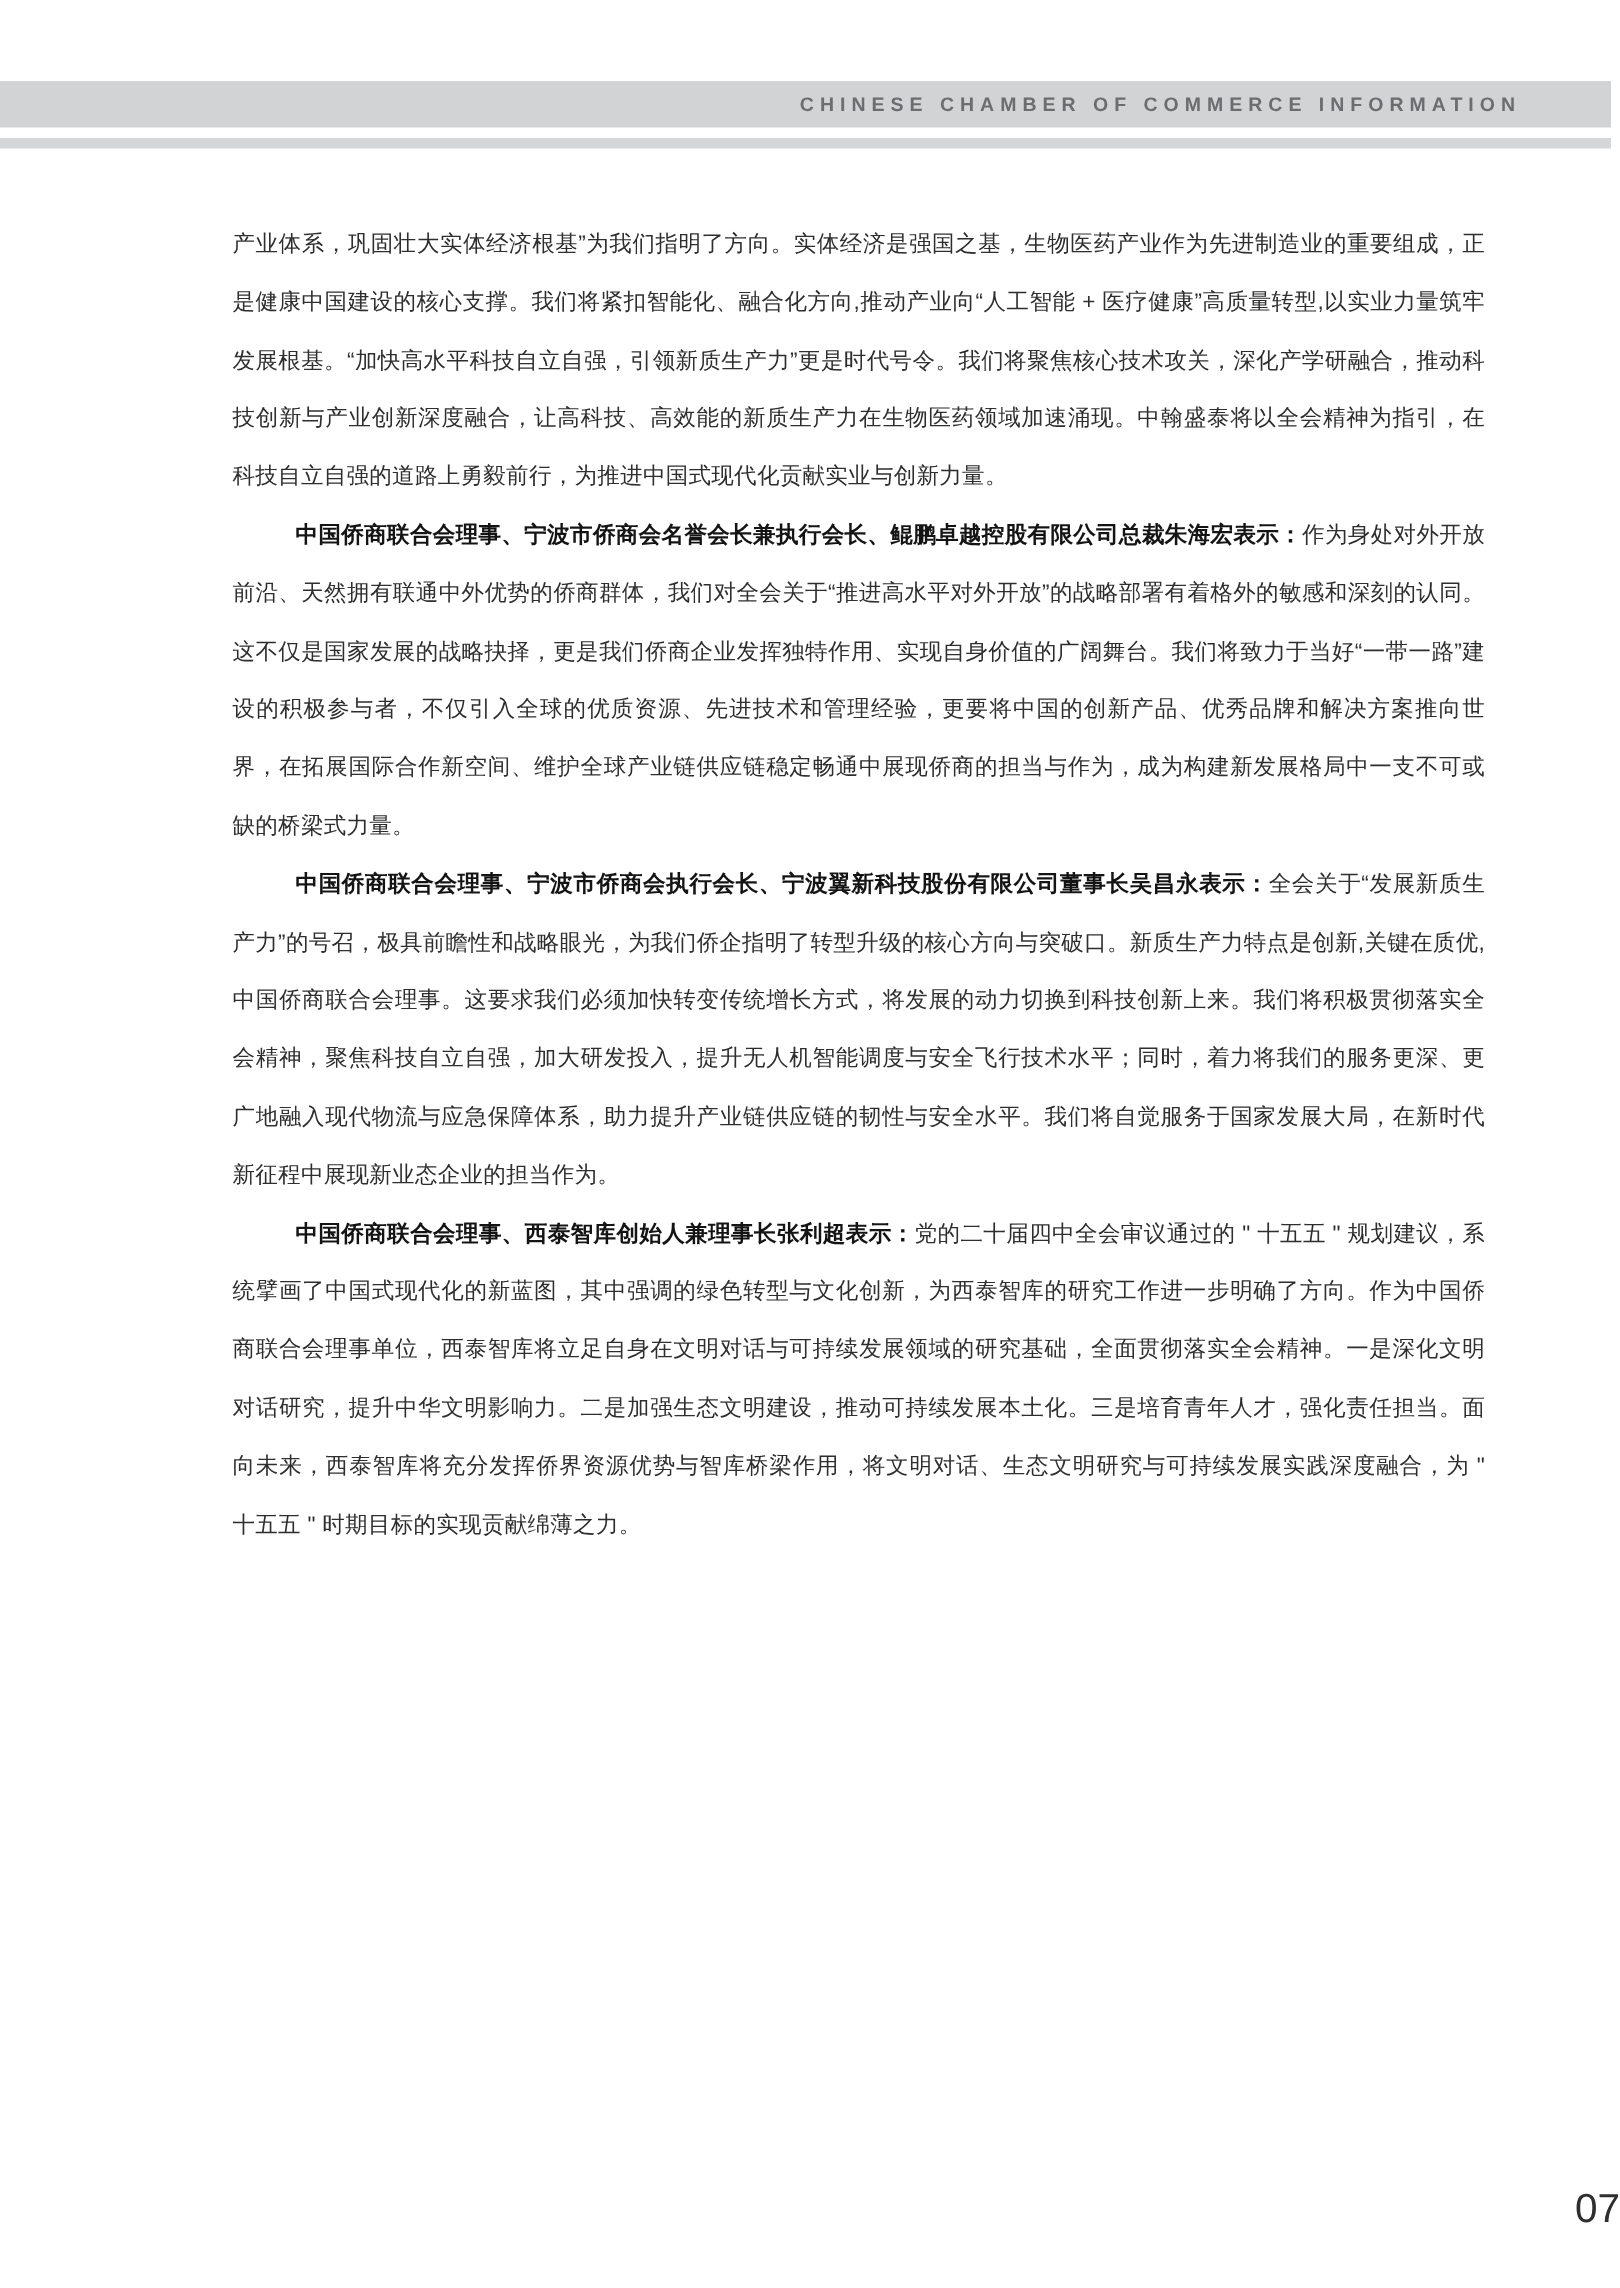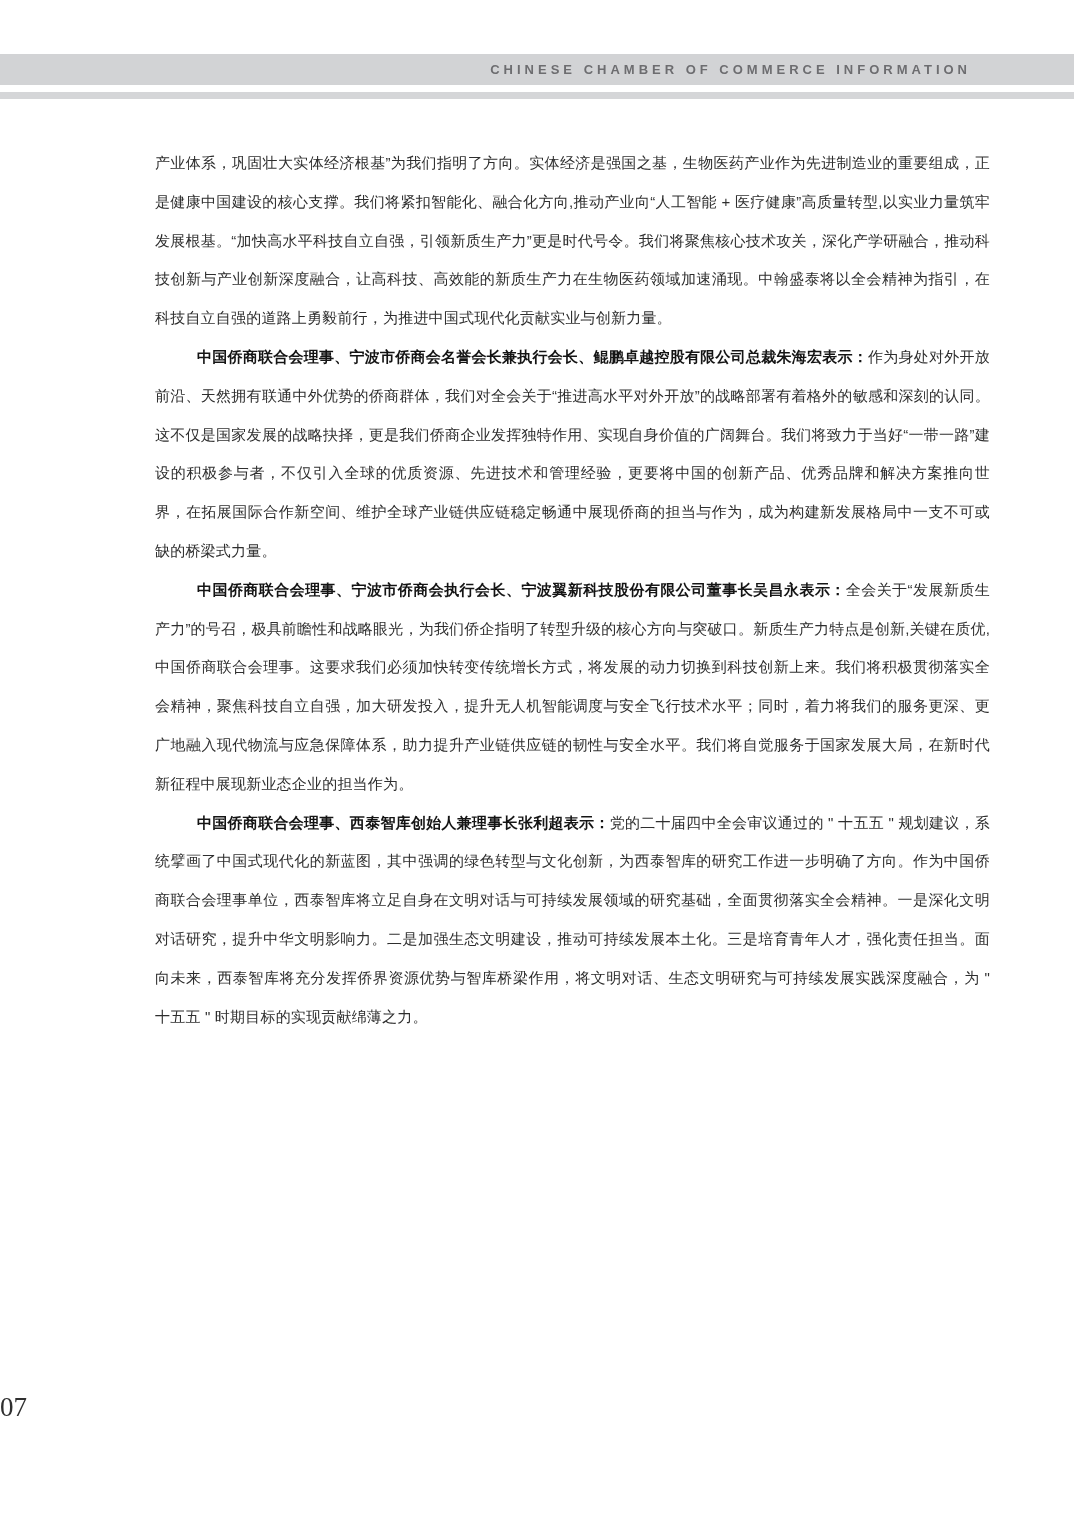--- a/index.html
+++ b/index.html
@@ -12,21 +12,21 @@
     font-family: "Liberation Sans", sans-serif;
   }
   .header-bar {
     position: absolute;
     left: 0; top: 54px;
     width: 1074px; height: 31px;
     background: #d2d3d5;
     display: flex;
     align-items: center;
     justify-content: flex-end;
-    padding-right: 103px;
+    padding-right: 60px;
     box-sizing: border-box;
   }
   .header-title {
     font-size: 13px;
     font-weight: bold;
     letter-spacing: 4px;
     color: #6d6d70;
     white-space: nowrap;
   }
   .header-bar-thin {
@@ -44,24 +44,24 @@
     color: #2e2e2e;
     text-align: justify;
     letter-spacing: 0.2px;
     margin-left: 32px;
   }
   .para { margin: 0; padding: 0; }
   .para.indent { text-indent: 42px; }
   .lead { font-weight: bold; color: #141414; }
   .page-number {
     position: absolute;
-    left: 0; top: 1392px;
+    left: 0; top: 1457px;
     width: 100%;
-    text-align: left;
-    font-family: Liberation Serif, serif;
+    text-align: right;
+    font-family: Liberation Sans, sans-serif;
     font-size: 27px;
     color: #2f2f2f;
   }
 </style>
 </head>
 <body>
 
 <div class="page">
 
   <div class="header-bar">

